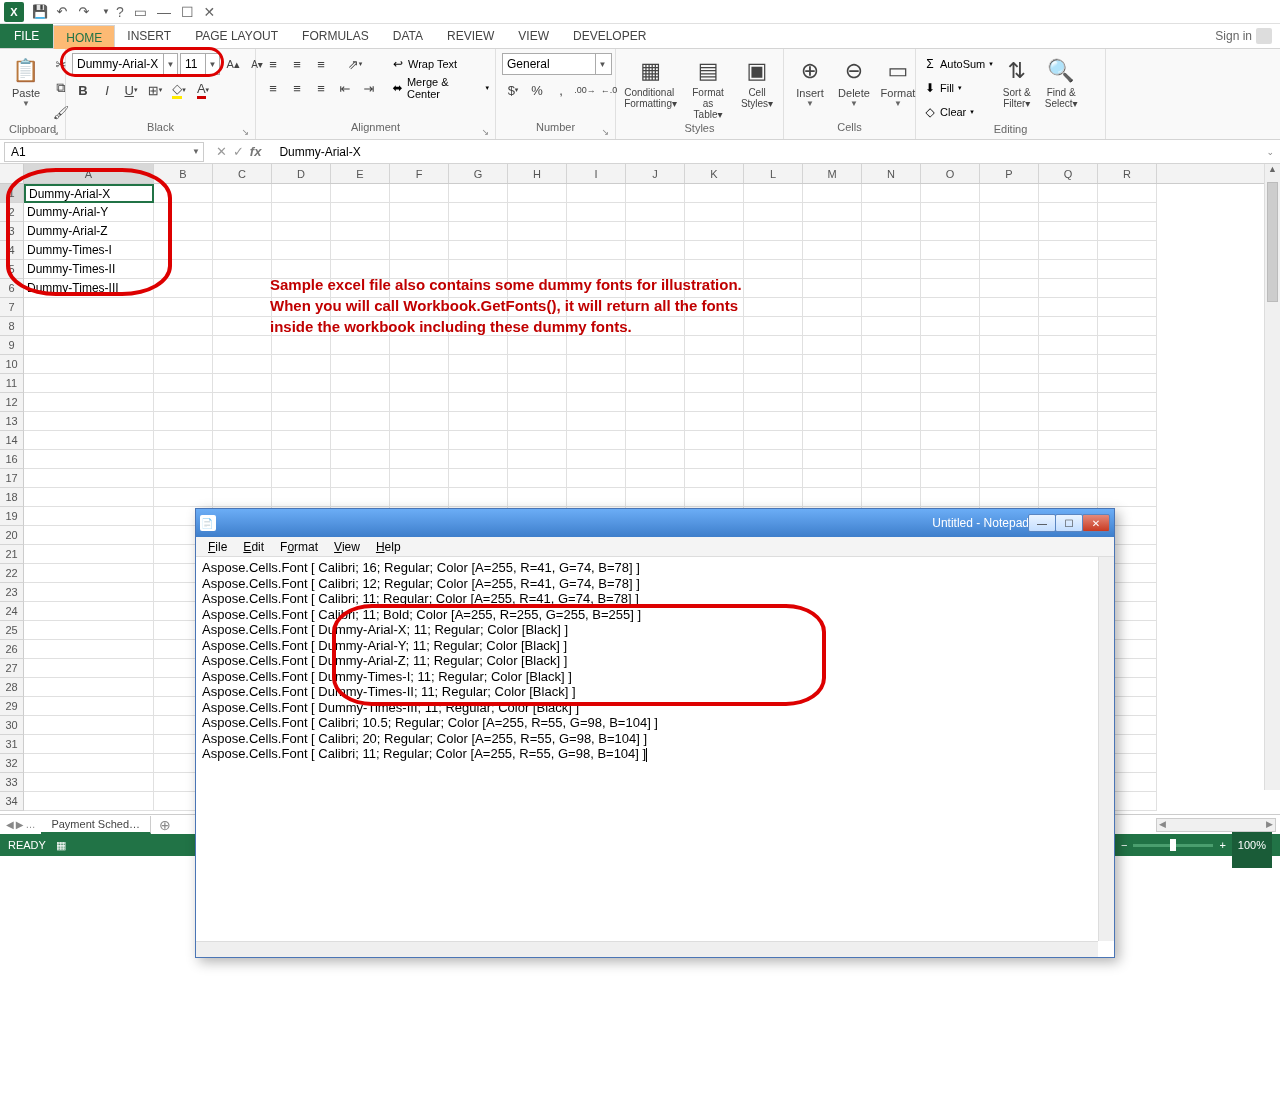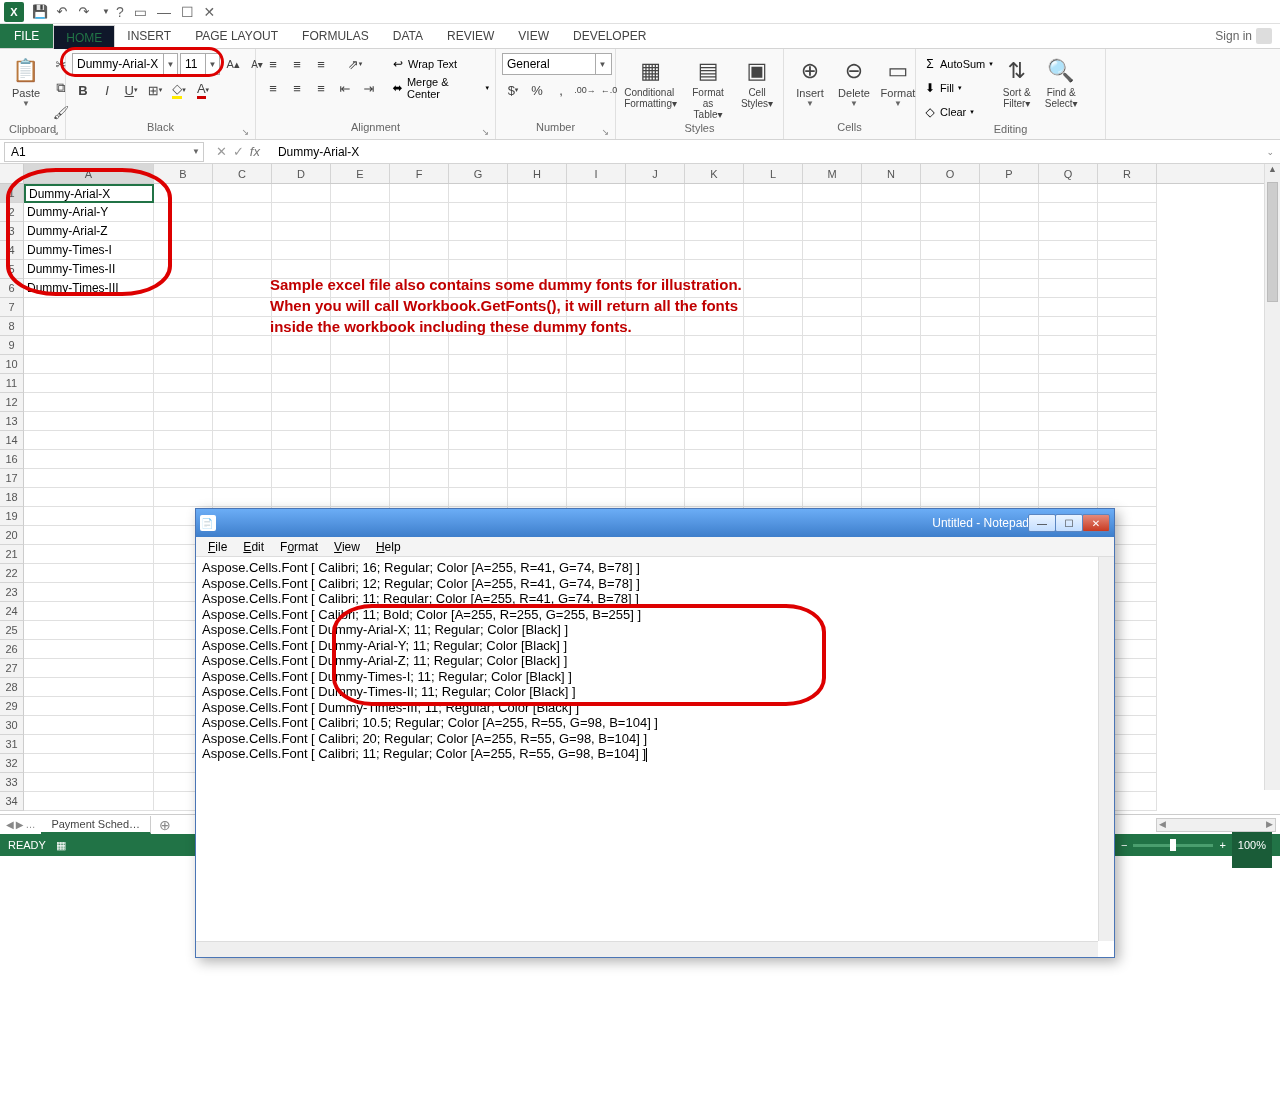--- a/index.html
+++ b/index.html
@@ -11,21 +11,21 @@
 .qat-icon { width: 20px; height: 20px; display: flex; align-items: center; justify-content: center; color: #555; font-size: 13px; cursor: pointer; }
 .excel-logo { width: 20px; height: 20px; background: #1e6f41; color: #fff; display: flex; align-items: center; justify-content: center; font-weight: bold; font-size: 11px; border-radius: 2px; margin-right: 4px; }
 .titlebar .title { flex: 1; text-align: center; color: #555; font-size: 12px; }
 .titlebar .winbtns { display: flex; align-items: center; gap: 10px; padding-right: 8px; color: #666; }
 .winbtns span { font-size: 14px; cursor: pointer; }
 
 
 .tabsrow { height: 24px; display: flex; align-items: stretch; background: #fff; }
 .file-tab { background: #217346; color: #fff; padding: 0 14px; display: flex; align-items: center; font-size: 12px; cursor: pointer; }
 .rtab { padding: 0 12px; display: flex; align-items: center; color: #444; font-size: 12px; cursor: pointer; }
-.rtab.active { color: #217346; border: 1px solid #d4d4d4; border-bottom: none; background: #0f172a; position: relative; top: 1px; }
+.rtab.active { color: #217346; border: 1px solid #d4d4d4; border-bottom: none; background: #fdba74; position: relative; top: 1px; }
 .signin { margin-left: auto; padding: 0 8px; display: flex; align-items: center; gap: 4px; color: #666; font-size: 12px; }
 .signin .avatar { width: 16px; height: 16px; background: #ddd; border-radius: 2px; }
 
 
 .ribbon { height: 92px; border-top: 1px solid #d4d4d4; border-bottom: 1px solid #d4d4d4; background: #f9f9f9; display: flex; }
 .rgroup { border-right: 1px solid #e0e0e0; padding: 4px 6px 2px 6px; display: flex; flex-direction: column; }
 .rgroup-body { flex: 1; display: flex; align-items: flex-start; gap: 4px; }
 .rgroup-label { text-align: center; font-size: 11px; color: #666; height: 16px; position: relative; }
 .rgroup-label .launcher { position: absolute; right: 0; bottom: 0; font-size: 9px; color: #888; cursor: pointer; }
 
@@ -42,21 +42,21 @@
 
 .font-highlight-oval { position: absolute; border: 3px solid #d00; border-radius: 18px; pointer-events: none; }
 
 
 .formulabar { height: 24px; display: flex; align-items: center; border-bottom: 1px solid #d4d4d4; background: #fff; }
 .namebox { width: 200px; border: 1px solid #ccc; margin: 2px 4px; height: 20px; display: flex; align-items: center; }
 .namebox input { flex: 1; border: none; outline: none; padding: 0 6px; font-size: 12px; }
 .namebox .dd-arr { width: 14px; font-size: 8px; text-align: center; color: #666; cursor: pointer; }
 .fx-btns { display: flex; align-items: center; gap: 6px; padding: 0 8px; color: #999; }
 .fx-btns span { font-size: 13px; cursor: pointer; }
-.fx-label { font-style: italic; color: #777; margin-right: 6px; }
+.fx-label { font-style: italic; color: #777; margin-right: 6px; font-weight: bold; }
 .formula-input { flex: 1; border: none; outline: none; font-size: 12px; padding: 0 4px; }
 
 
 .gridwrap { position: relative; height: 650px; overflow: hidden; }
 .colhdrs { display: flex; height: 20px; background: #f3f3f3; border-bottom: 1px solid #ccc; }
 .corner { width: 24px; border-right: 1px solid #ccc; background: #f3f3f3; }
 .colh { width: 59px; border-right: 1px solid #d4d4d4; text-align: center; font-size: 11px; color: #555; display: flex; align-items: center; justify-content: center; background: #f3f3f3; }
 .colh.wide { width: 130px; }
 .row { display: flex; height: 19px; }
 .rowh { width: 24px; border-right: 1px solid #ccc; border-bottom: 1px solid #d4d4d4; text-align: center; font-size: 11px; color: #555; background: #f3f3f3; display: flex; align-items: center; justify-content: center; }

